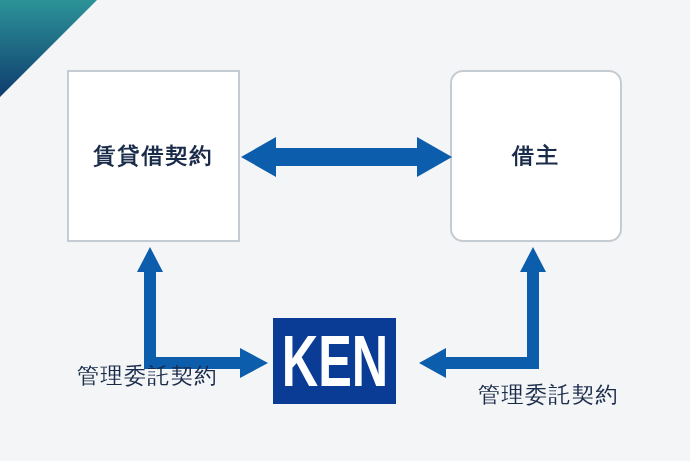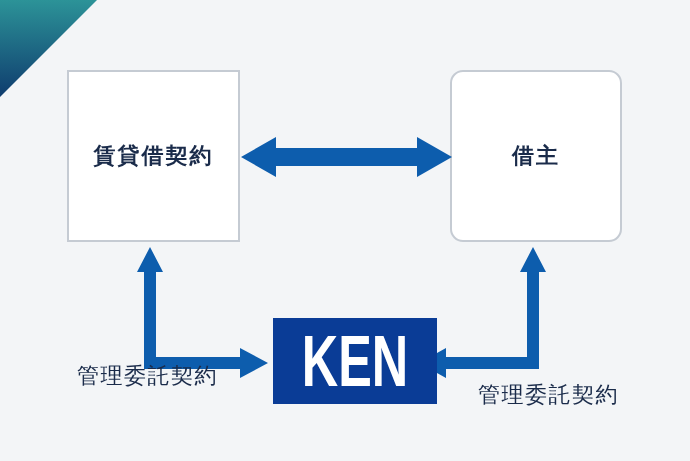--- a/index.html
+++ b/index.html
@@ -54,21 +54,21 @@
   .edge-label.mgmt { left: 77px;  top: 361px; }
   .edge-label.res  { left: 478px; top: 380px; }
   svg.arrow { position: absolute; display: block; }
   svg.arrow polygon { fill: var(--arrow, #0d5dad); }
   .arrow.lease-arrow { left: 238px; top: 130px; }
   .arrow.mgmt-arrow  { left: 135px; top: 245px; }
   .arrow.res-arrow   { left: 417px; top: 245px; }
   .ken {
     position: absolute;
     left: 273px; top: 318px;
-    width: 164px; height: 86px;
+    width: 123px; height: 86px;
     background: var(--logo-bg, #0a3c96);
     display: flex;
     align-items: center;
     justify-content: center;
     overflow: hidden;
   }
   .ken-text {
     color: #ffffff;
     font-weight: bold;
     font-size: 72px;

